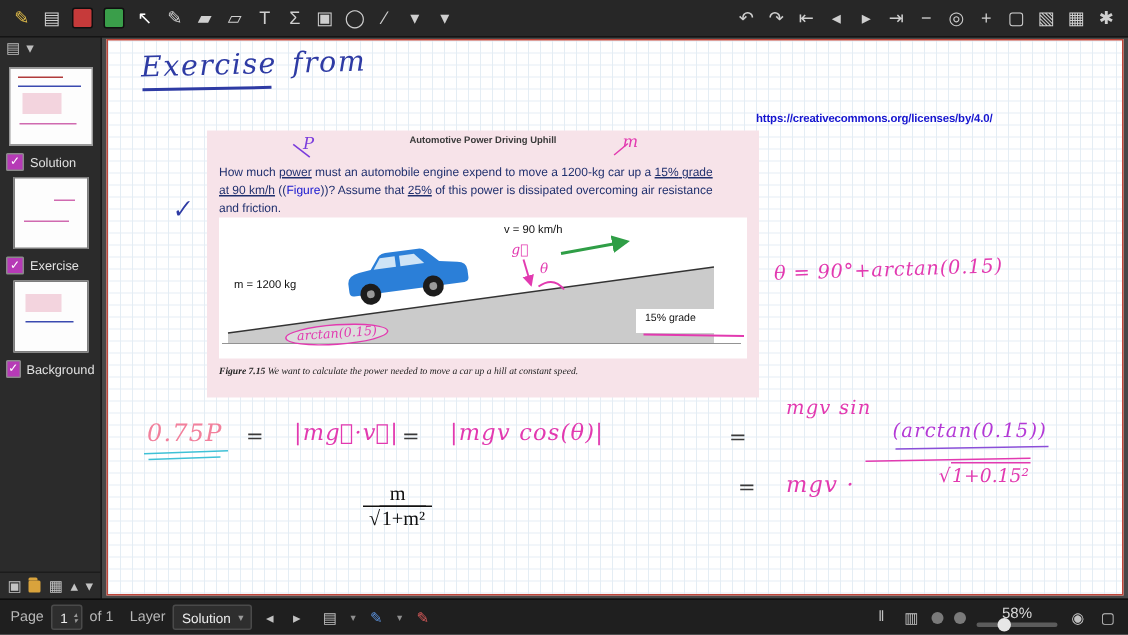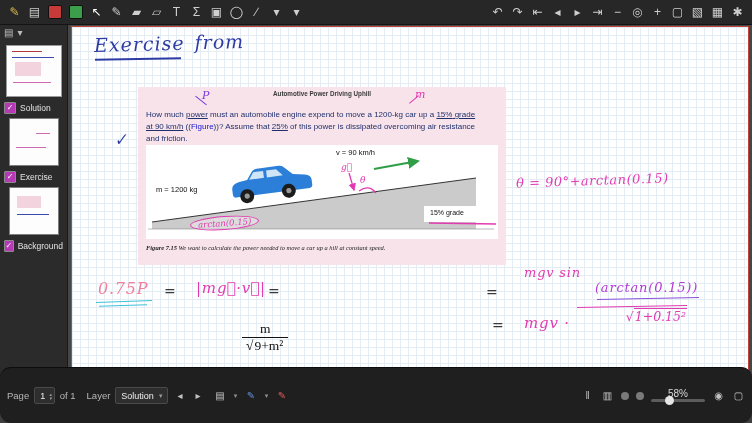--- a/index.html
+++ b/index.html
@@ -93,21 +93,21 @@
   .radbody{border-top:1.2px solid currentColor;padding:0 1px;}
 
   
   .typeset{left:170px;top:294px;display:flex;align-items:center;gap:6px;color:#111;font-family:"Liberation Serif",serif;font-size:13.5px;}
   .frac{display:inline-flex;flex-direction:column;align-items:center;line-height:1.15;}
   .frac .fnum{padding:0 6px;}
   .frac .fbar{border-top:1px solid #111;align-self:stretch;}
   .frac .fden{padding:0 4px;}
 
   
-  .statusbar{position:absolute;left:0;right:0;bottom:0;height:23px;background:#1f1f1f;border-top:1px solid #0d0d0d;display:flex;align-items:center;gap:5px;padding:16px 7px;z-index:30;border-radius:11px;}
+  .statusbar{position:absolute;left:0;right:0;bottom:0;height:23px;background:#1f1f1f;border-top:1px solid #0d0d0d;display:flex;align-items:center;gap:5px;padding:0 7px;z-index:30;}
   .st-label{color:#b8b8b8;font-size:9.5px;}
   .spin{display:flex;align-items:center;background:#2e2e2e;border:1px solid #4a4a4a;height:15px;padding:0 2px 0 5px;color:#eee;font-size:9px;gap:4px;border-radius:2px;}
   .spin-arrows{display:flex;flex-direction:column;color:#9a9a9a;font-size:5px;line-height:4px;}
   .dropdown{display:flex;align-items:center;gap:5px;background:#2e2e2e;border:1px solid #4a4a4a;height:15px;padding:0 5px;color:#eee;font-size:9px;border-radius:2px;}
   .dd-ch{color:#9a9a9a;font-size:7px;}
   .st-icon{color:#c2c2c2;font-size:10px;width:13px;text-align:center;}
   .st-icon.sm{font-size:7px;width:8px;color:#8f8f8f;}
   .pen-blue{color:#5a8fd8;}
   .pen-red{color:#d85a5a;}
   .st-right{margin-left:auto;display:flex;align-items:center;gap:7px;}
@@ -203,20 +203,21 @@
   </div>
 
   <div class="viewport">
     <div class="page">
 
       <div class="abs heading hw hw-blue">
         <span>Exercise</span><span class="w2">from</span>
       </div>
       <div class="abs heading-underline"></div>
 
+      <div class="abs url url2">https://creativecommons.org/licenses/by/4.0/</div>
 
       <div class="abs checkmark hw">✓</div>
 
       <div class="abs card">
         <div class="abs card-title">Automotive Power Driving Uphill</div>
 
         <div class="abs ann-p hw">P</div>
         <div class="abs ann-p-line"></div>
         <div class="abs ann-m hw">m</div>
         <div class="abs ann-m-line"></div>
@@ -265,37 +266,38 @@
       </div>
 
       <div class="abs side-eq hw hw-pink">θ = 90°+arctan(0.15)</div>
 
       <div class="abs eq hw t1">0.75P</div>
       <div class="abs t1-ul1"></div>
       <div class="abs t1-ul2"></div>
       <div class="abs eq hw e-sign e1">=</div>
       <div class="abs eq hw hw-pink t2">|mg⃗·v⃗|</div>
       <div class="abs eq hw e-sign e2">=</div>
+      <div class="abs eq hw hw-pink t3">|mgv cos(θ)|</div>
       <div class="abs eq hw e-sign e3">=</div>
       <div class="abs eq hw hw-pink t4">mgv sin</div>
       <div class="abs eq hw t5">(arctan(0.15))</div>
       <div class="abs t5-ul"></div>
 
       <div class="abs eq hw e-sign e4">=</div>
       <div class="abs eq hw hw-pink lead2">mgv ·</div>
       <div class="abs pinkfrac hw">
         <div class="bar"></div>
         <div class="den"><span>√</span><span class="radbody">1+0.15²</span></div>
       </div>
 
       <div class="abs typeset">
         <span class="frac">
           <span class="fnum">m</span>
           <span class="fbar"></span>
-          <span class="fden"><span>√</span><span class="radbody">9+m²</span></span>
+          <span class="fden"><span>√</span><span class="radbody">1+m²</span></span>
         </span>
       </div>
 
     </div>
   </div>
 
   <div class="statusbar">
     <span class="st-label">Page</span>
     <div class="spin">
       <span>1</span>

